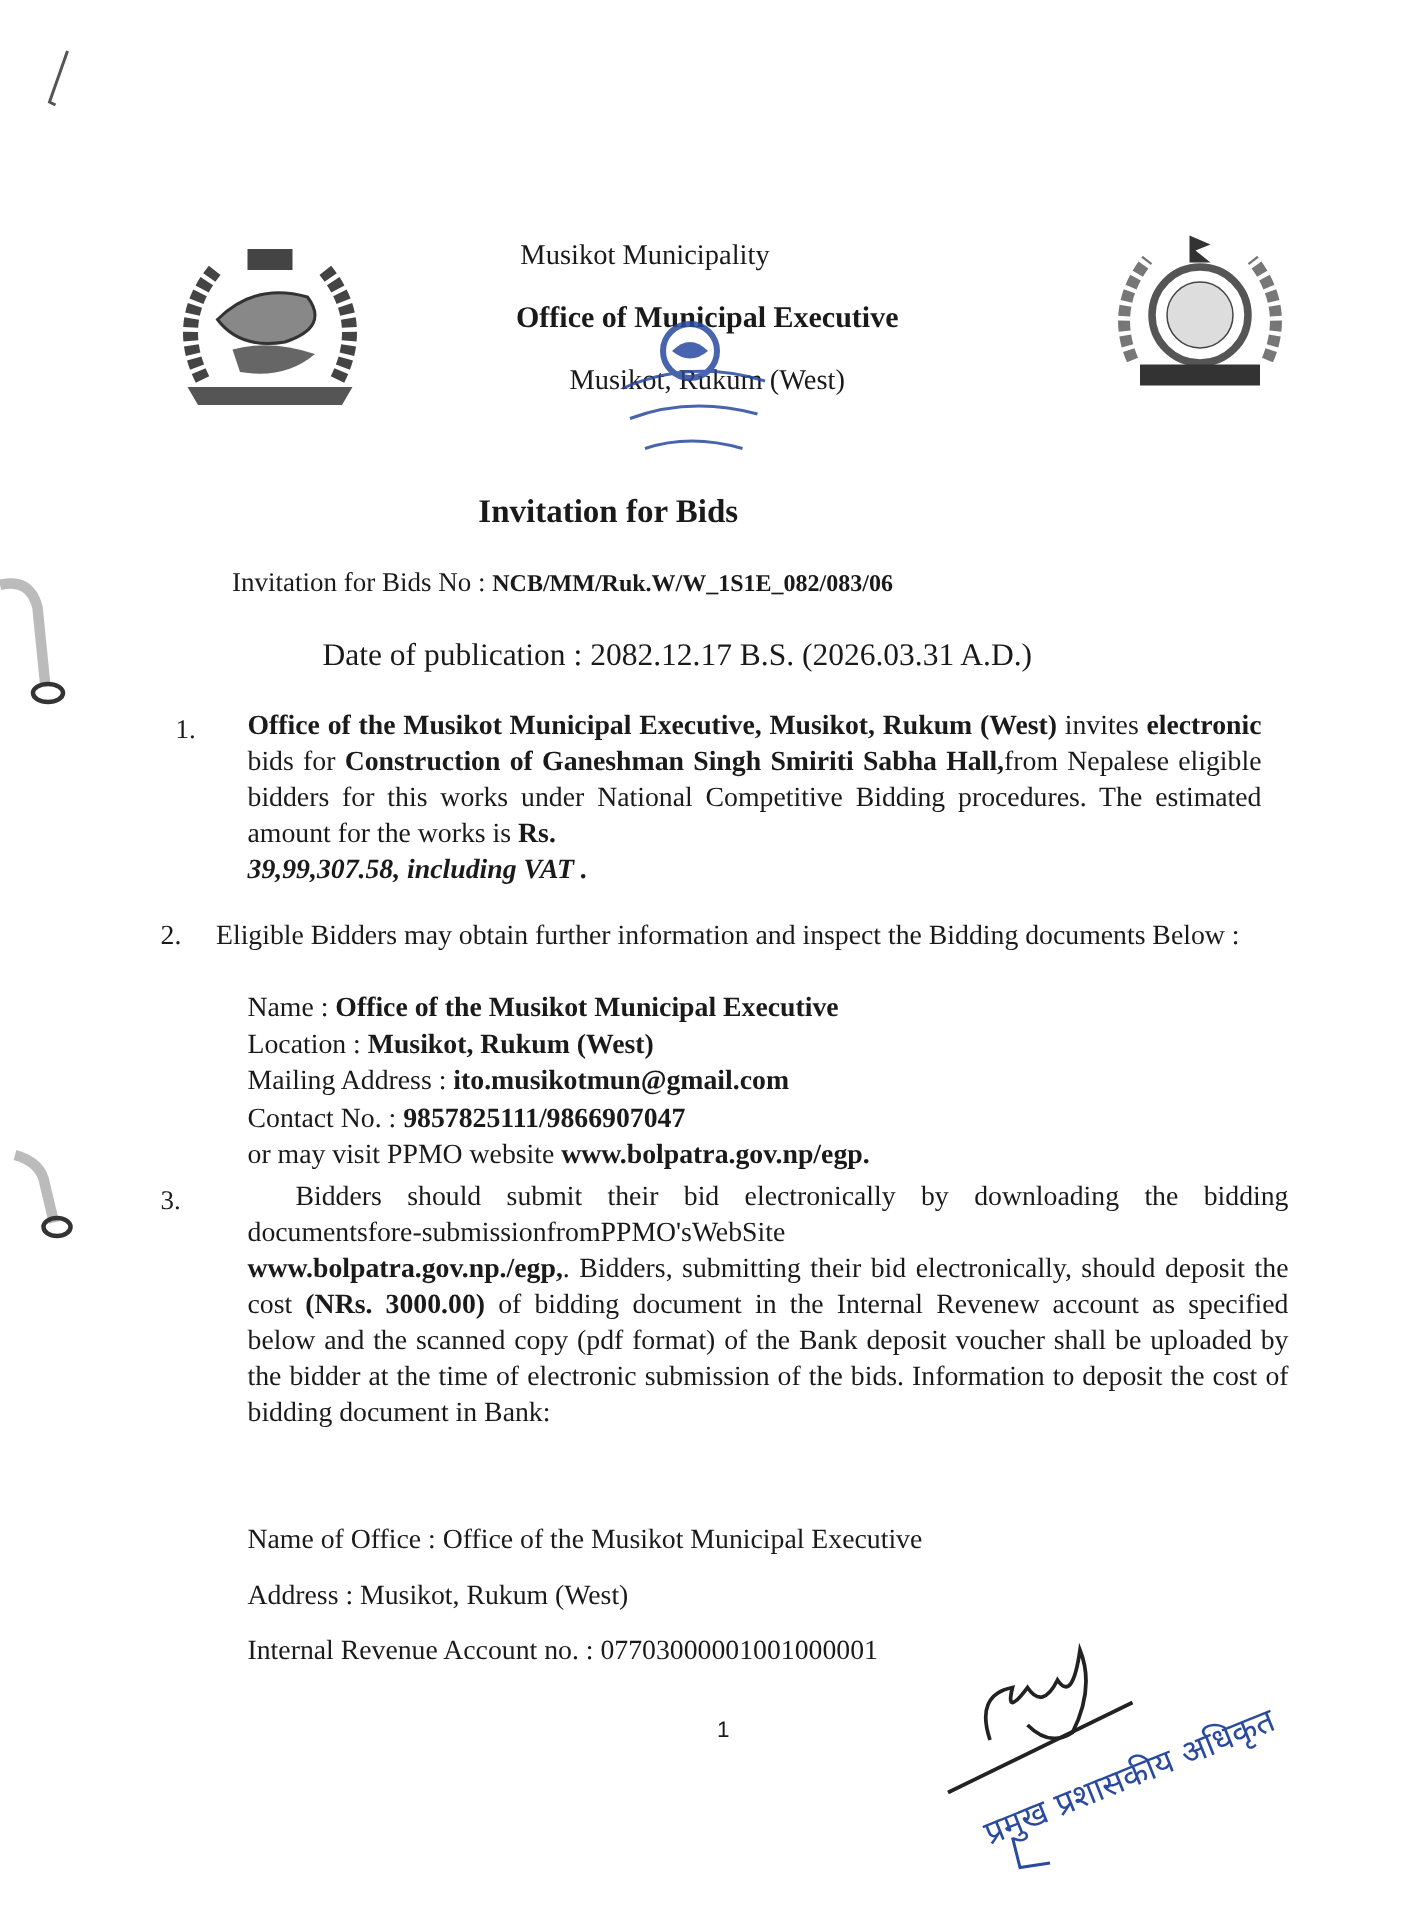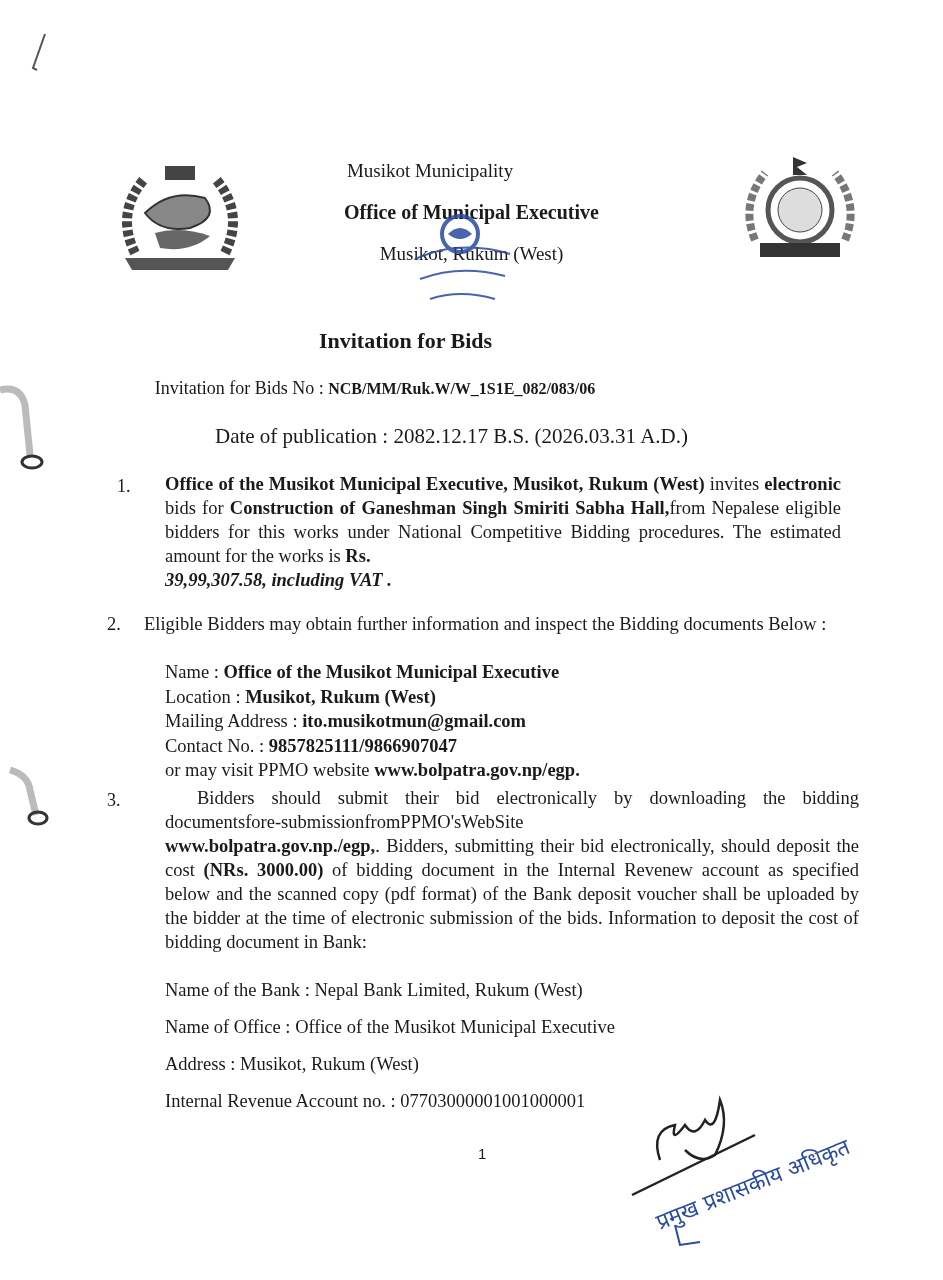--- a/index.html
+++ b/index.html
@@ -121,21 +121,20 @@
       <span>for</span>
       <span>e-submission</span>
       <span>from</span>
       <span>PPMO's</span>
       <span>Web</span>
       <span>Site</span>
     </div>
     <div><b>www.bolpatra.gov.np./egp,</b><span>. Bidders, submitting their bid electronically, should deposit the cost </span><b>(NRs. 3000.00)</b><span> of bidding document in the Internal Revenew account as specified below and the scanned copy (pdf format) of the Bank deposit voucher shall be uploaded by the bidder at the time of electronic submission of the bids. Information to deposit the cost of bidding document in Bank:</span></div>
   </div>
 
-  <div class="abs bankinfo b1">Name of the Bank : Nepal Bank Limited, Rukum (West)</div>
   <div class="abs bankinfo b2">Name of Office : Office of the Musikot Municipal Executive</div>
   <div class="abs bankinfo b3">Address : Musikot, Rukum (West)</div>
   <div class="abs bankinfo b4">Internal Revenue Account no. : 07703000001001000001</div>
 
   <div class="abs pagenum">1</div>
 
   <svg class="abs signature" viewBox="0 0 230 170">
     <path d="M40 75 Q30 45 55 40 Q50 60 65 40 Q75 55 85 35 Q95 50 100 15 Q110 40 95 70 Q80 80 65 65" stroke="#222" stroke-width="2.5" fill="none"></path>
     <path d="M12 110 L135 50" stroke="#222" stroke-width="2.5"></path>
     <text x="40" y="145" transform="rotate(-22 40 145)" fill="#2a4aa0" font-size="22" font-family="DejaVu Sans, sans-serif">प्रमुख प्रशासकीय अधिकृत</text>

